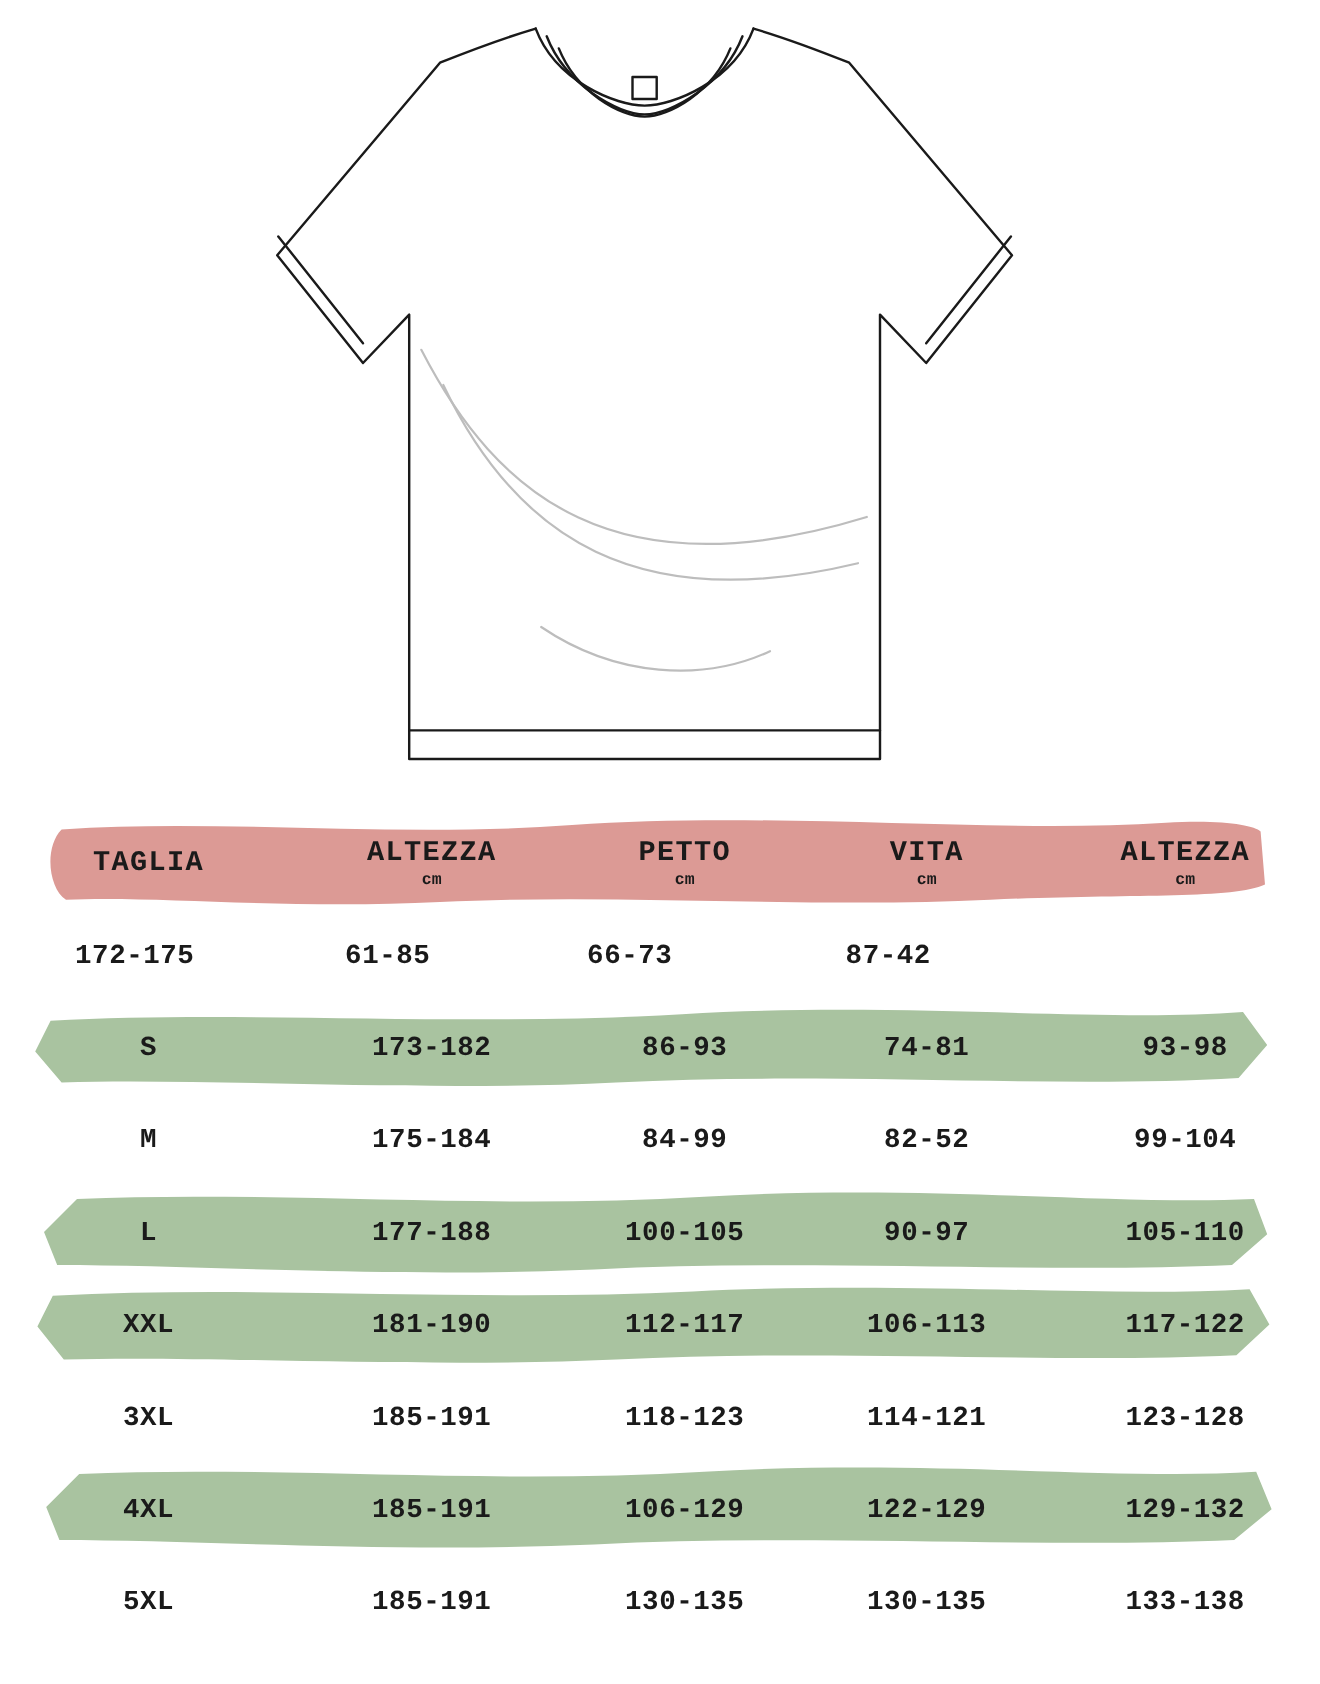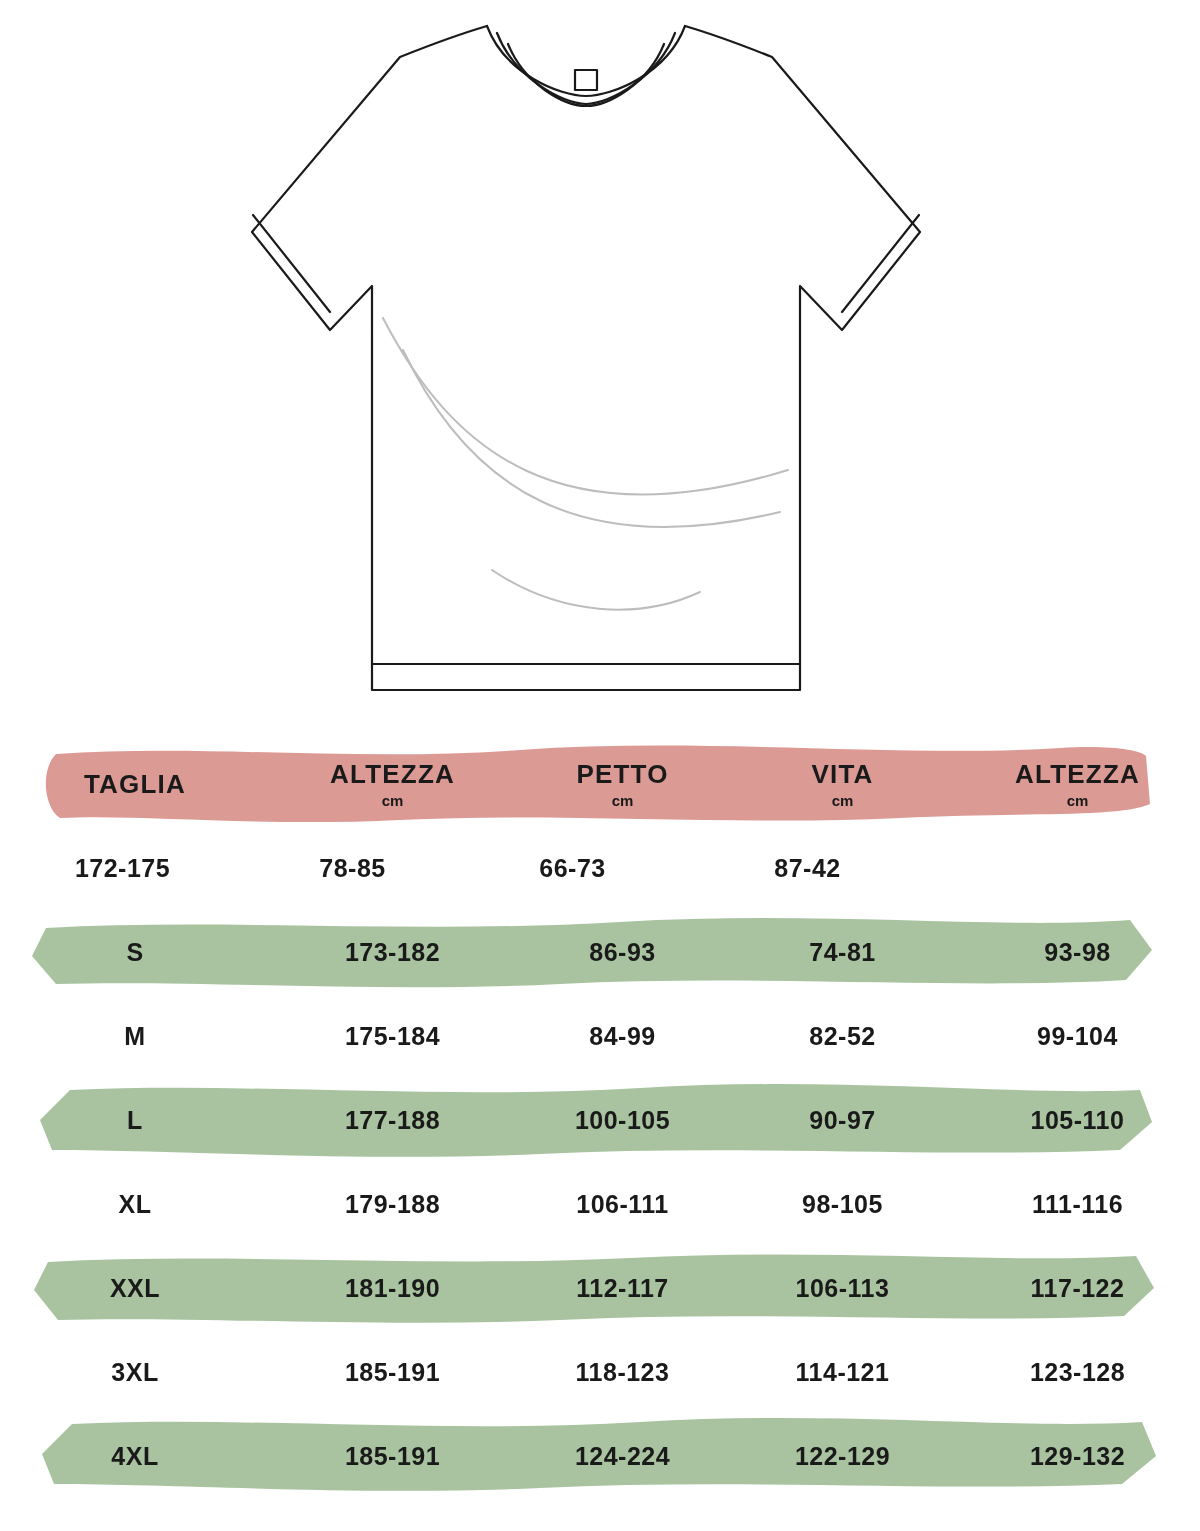--- a/index.html
+++ b/index.html
@@ -49,21 +49,21 @@
     align-items: center;
     height: 84px;
     z-index: 2;
   }
   .cell {
     text-align: center;
     font-size: 25px;
     font-weight: bold;
     color: #1a1a1a;
     letter-spacing: 0.5px;
-    font-family: Liberation Sans, sans-serif;
+    font-family: Liberation Mono, monospace;
   }
   .c0 { width: 270px; }
   .c1 { width: 245px; }
   .c2 { width: 215px; }
   .c3 { width: 225px; }
   .c4 { width: 245px; }
 
   .header-row .cell {
     font-size: 26px;
     letter-spacing: 1.2px;
@@ -161,21 +161,21 @@
         <div class="cell c4">
           <span>ALTEZZA</span>
           <span class="unit">cm</span>
         </div>
       </div>
     </div>
 
     <div class="trow">
       <div class="cells">
         <div class="cell c1">172-175</div>
-        <div class="cell c2">78-85</div>
+        <div class="cell c2">61-85</div>
         <div class="cell c3">66-73</div>
         <div class="cell c4">87-42</div>
       </div>
     </div>
 
     <div class="trow">
       <div class="stroke">
         <svg width="1200" height="84" viewBox="0 0 1200 84" xmlns="http://www.w3.org/2000/svg">
           <path d="M46 18 C 220 8, 420 24, 620 12 C 820 0, 1000 20, 1130 10 L 1152 40 L 1126 70
                    C 960 80, 760 64, 560 74 C 380 83, 200 70, 56 74 L 32 46 Z" fill="#a9c3a0"></path>
@@ -209,29 +209,20 @@
       </div>
       <div class="cells">
         <div class="cell c0">L</div>
         <div class="cell c1">177-188</div>
         <div class="cell c2">100-105</div>
         <div class="cell c3">90-97</div>
         <div class="cell c4">105-110</div>
       </div>
     </div>
 
-    <div class="trow">
-      <div class="cells">
-        <div class="cell c0">XL</div>
-        <div class="cell c1">179-188</div>
-        <div class="cell c2">106-111</div>
-        <div class="cell c3">98-105</div>
-        <div class="cell c4">111-116</div>
-      </div>
-    </div>
 
     <div class="trow">
       <div class="stroke">
         <svg width="1200" height="84" viewBox="0 0 1200 84" xmlns="http://www.w3.org/2000/svg">
           <path d="M48 16 C 230 6, 430 22, 630 12 C 830 2, 1000 18, 1136 10 L 1154 42 L 1124 70
                    C 960 78, 760 64, 560 74 C 380 82, 190 70, 58 74 L 34 44 Z" fill="#a9c3a0"></path>
         </svg>
       </div>
       <div class="cells">
         <div class="cell c0">XXL</div>
@@ -255,21 +246,21 @@
     <div class="trow">
       <div class="stroke">
         <svg width="1200" height="84" viewBox="0 0 1200 84" xmlns="http://www.w3.org/2000/svg">
           <path d="M42 40 L 72 10 C 250 2, 440 20, 640 8 C 840 -4, 1010 16, 1142 8 L 1156 42 L 1122 70
                    C 950 78, 740 64, 540 74 C 360 82, 180 70, 54 70 Z" fill="#a9c3a0"></path>
         </svg>
       </div>
       <div class="cells">
         <div class="cell c0">4XL</div>
         <div class="cell c1">185-191</div>
-        <div class="cell c2">124-224</div>
+        <div class="cell c2">106-129</div>
         <div class="cell c3">122-129</div>
         <div class="cell c4">129-132</div>
       </div>
     </div>
 
     <div class="trow">
       <div class="cells">
         <div class="cell c0">5XL</div>
         <div class="cell c1">185-191</div>
         <div class="cell c2">130-135</div>

